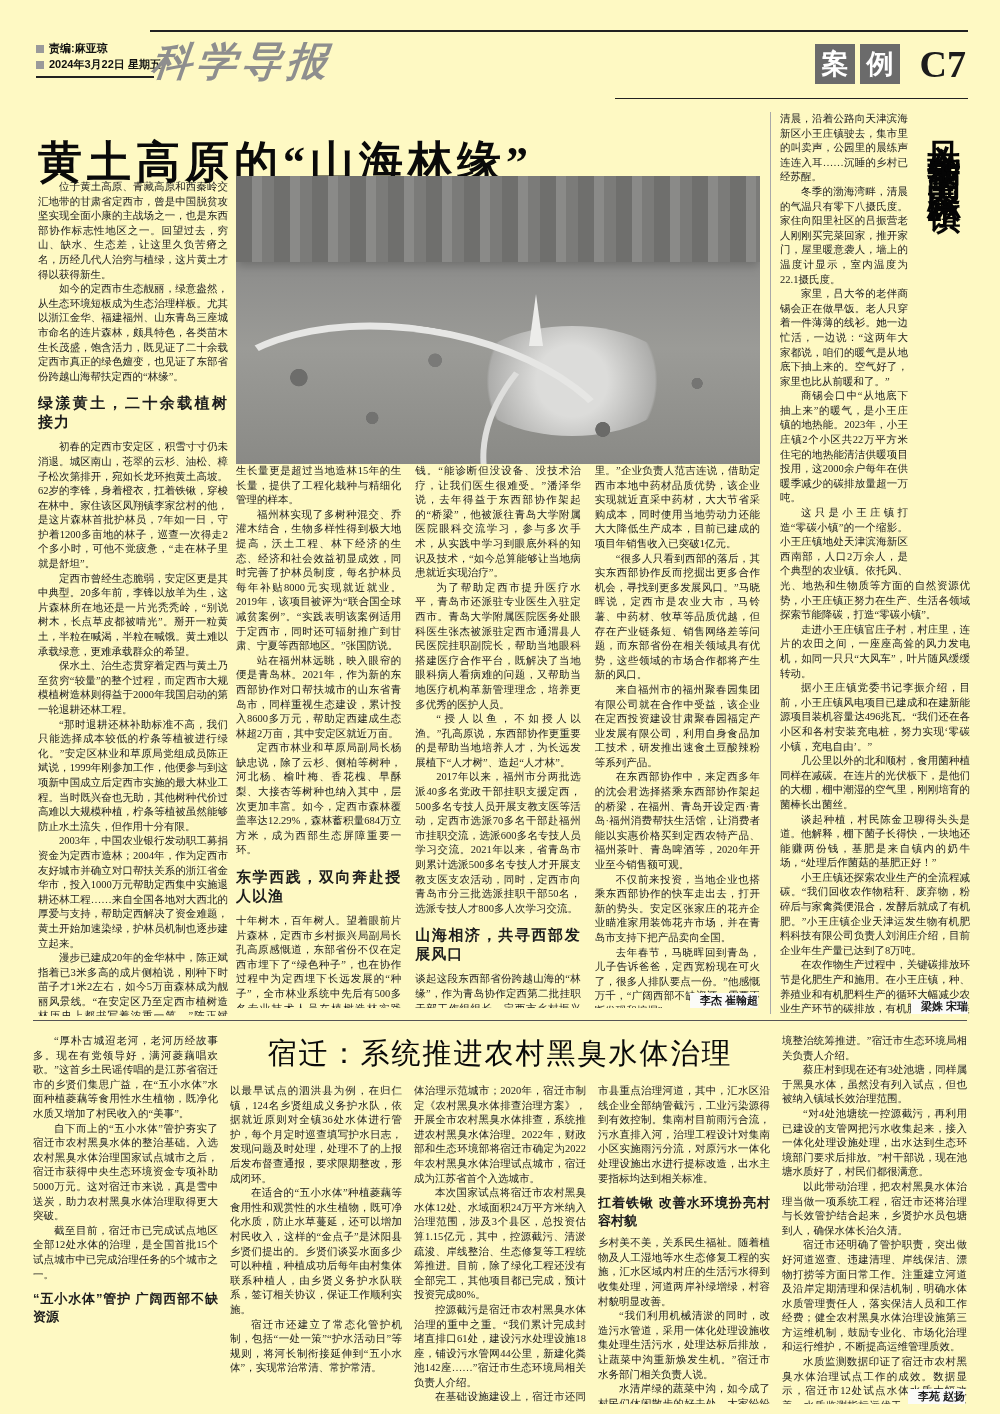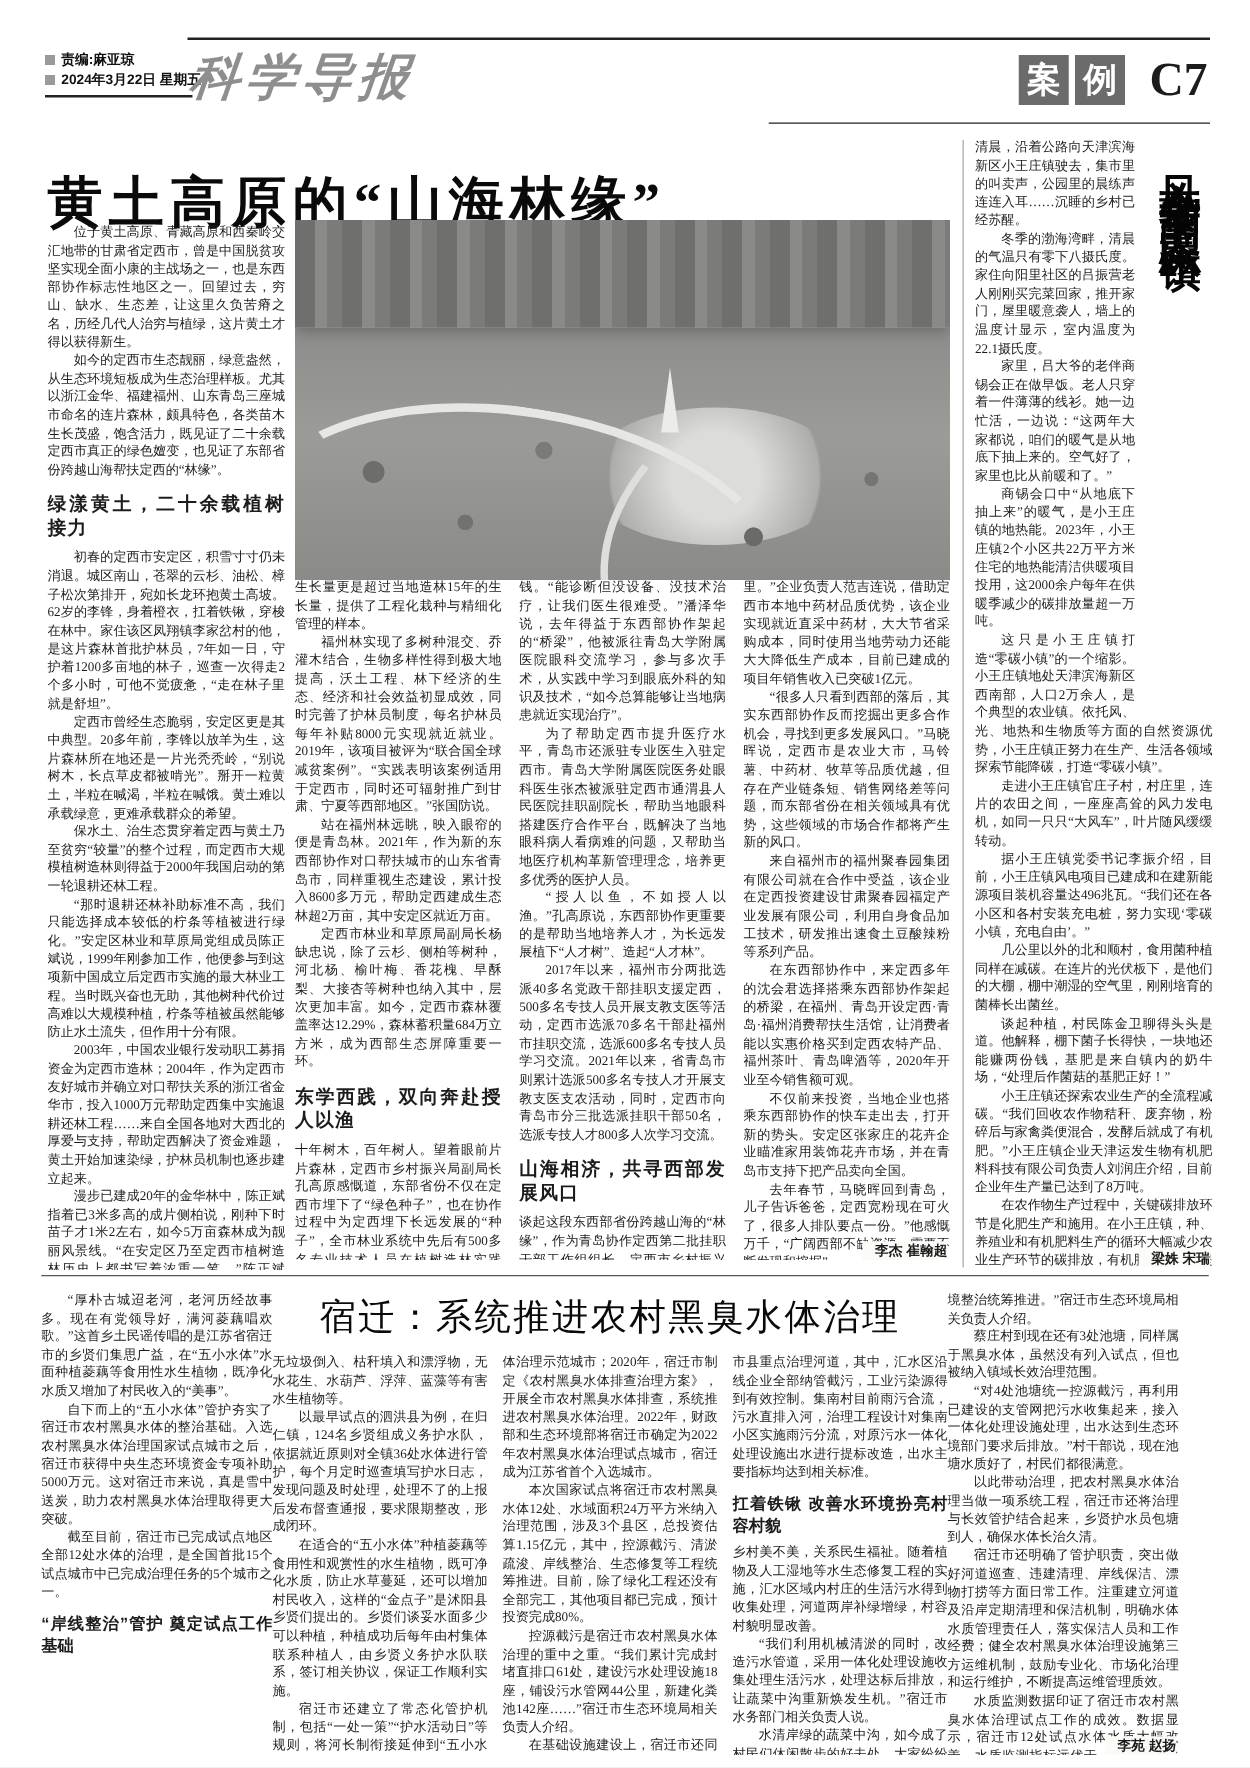--- a/index.html
+++ b/index.html
@@ -1,16 +1,16 @@
 <!DOCTYPE html>
 <html><head>
 <meta charset="utf-8">
 <style>
   html,body{margin:0;padding:0;background:#e8e8e4;}
-  .page{position:relative;width:1000px;height:1414px;margin:0 auto;background:#ffffff;
+  .page{position:relative;width:1000px;height:1414px;margin:0 auto;background:#fef9c3;
         font-family:"Liberation Serif","DejaVu Serif",serif;color:#1c1c1c;overflow:hidden;}
   
   .rule{position:absolute;background:#222;}
   .hdr-left{position:absolute;left:36px;top:40px;font-family:"Liberation Sans","DejaVu Sans",sans-serif;
             font-size:11px;font-weight:bold;line-height:16px;color:#111;}
   .sq{display:inline-block;width:8px;height:8px;background:#9a9a9a;margin-right:5px;vertical-align:middle;}
   .masthead{position:absolute;left:152px;top:34px;font-size:40px;font-weight:bold;font-style:italic;
             color:#8e8e8e;letter-spacing:5px;transform:skewX(-6deg);}
   .section-wrap{position:absolute;right:100px;top:44px;display:flex;gap:5px;}
   .section-box{width:40px;height:40px;background:#6b6b6b;color:#fff;font-family:"Liberation Sans",sans-serif;
@@ -50,21 +50,21 @@
       radial-gradient(circle 11px at 38% 64%,#7a7a78 0 60%,transparent 65%);}
   .main-cols{position:absolute;left:236px;top:464px;width:524px;height:544px;display:flex;gap:14px;justify-content:center;}
   .main-cols .col{flex:1;height:100%;position:relative;}
   .vrule{position:absolute;width:1px;background:#a8a8a8;}
   
   .right-art{position:absolute;left:780px;top:112px;width:190px;height:902px;}
   .vhead{float:right;width:52px;height:450px;margin:2px 0 10px 10px;writing-mode:vertical-rl;
          text-orientation:upright;font-family:"Liberation Sans","DejaVu Sans",sans-serif;font-weight:900;
          font-size:33px;line-height:52px;letter-spacing:6px;color:#050505;}
   
-  .bottom-wrap{position:absolute;left:33px;top:1034px;width:934px;height:370px;display:flex;}
+  .bottom-wrap{position:absolute;left:33px;top:1034px;width:934px;height:370px;display:flex;gap:12px;}
   .b-col-side{width:185px;height:100%;position:relative;}
   .b-mid{width:540px;display:flex;flex-direction:column;}
   .headline-bottom{text-align:center;font-family:"Liberation Sans","DejaVu Sans",sans-serif;font-weight:400;
                    font-size:29px;letter-spacing:2px;margin:0 0 10px 0;color:#0a0a0a;}
   .b-mid-cols{flex:1;display:flex;gap:12px;overflow:hidden;}
   .b-mid-cols .col{flex:1;height:100%;position:relative;}
 </style>
 </head>
 <body>
 
@@ -171,29 +171,28 @@
 
   <div class="rule" style="left:33px;top:1020px;width:934px;height:1px;background:#555;"></div>
 
   <div class="bottom-wrap">
     <div class="b-col-side col">
       <div>
           <p>“厚朴古城迢老河，老河历经故事多。现在有党领导好，满河菱藕唱欢歌。”这首乡土民谣传唱的是江苏省宿迁市的乡贤们集思广益，在“五小水体”水面种植菱藕等食用性水生植物，既净化水质又增加了村民收入的“美事”。</p>
           <p>自下而上的“五小水体”管护夯实了宿迁市农村黑臭水体的整治基础。入选农村黑臭水体治理国家试点城市之后，宿迁市获得中央生态环境资金专项补助5000万元。这对宿迁市来说，真是雪中送炭，助力农村黑臭水体治理取得更大突破。</p>
           <p>截至目前，宿迁市已完成试点地区全部12处水体的治理，是全国首批15个试点城市中已完成治理任务的5个城市之一。</p>
         </div>
-      <div class="subhead small">“岸线整治”管护  奠定试点工作基础</div>
+      <div class="subhead small">“五小水体”管护  广阔西部不缺资源</div>
 
     </div>
     <div class="b-mid">
       <h2 class="headline-bottom">宿迁：系统推进农村黑臭水体治理</h2>
       <div class="b-mid-cols">
         <div class="col cont">
           <div class="cont">
-              <p>无垃圾倒入、枯秆填入和漂浮物，无水花生、水葫芦、浮萍、蓝藻等有害水生植物等。</p>
               <p>以最早试点的泗洪县为例，在归仁镇，124名乡贤组成义务护水队，依据就近原则对全镇36处水体进行管护，每个月定时巡查填写护水日志，发现问题及时处理，处理不了的上报后发布督查通报，要求限期整改，形成闭环。</p>
               <p>在适合的“五小水体”种植菱藕等食用性和观赏性的水生植物，既可净化水质，防止水草蔓延，还可以增加村民收入，这样的“金点子”是沭阳县乡贤们提出的。乡贤们谈妥水面多少可以种植，种植成功后每年由村集体联系种植人，由乡贤义务护水队联系，签订相关协议，保证工作顺利实施。</p>
               <p>宿迁市还建立了常态化管护机制，包括“一处一策”“护水活动日”等规则，将河长制衔接延伸到“五小水体”，实现常治常清、常护常清。</p>
             </div>
 
         </div>
         <div class="col cont">
           <div class="cont">
               <p>体治理示范城市；2020年，宿迁市制定《农村黑臭水体排查治理方案》，开展全市农村黑臭水体排查，系统推进农村黑臭水体治理。2022年，财政部和生态环境部将宿迁市确定为2022年农村黑臭水体治理试点城市，宿迁成为江苏省首个入选城市。</p>
               <p>本次国家试点将宿迁市农村黑臭水体12处、水域面积24万平方米纳入治理范围，涉及3个县区，总投资估算1.15亿元，其中，控源截污、清淤疏浚、岸线整治、生态修复等工程统筹推进。目前，除了绿化工程还没有全部完工，其他项目都已完成，预计投资完成80%。</p>

